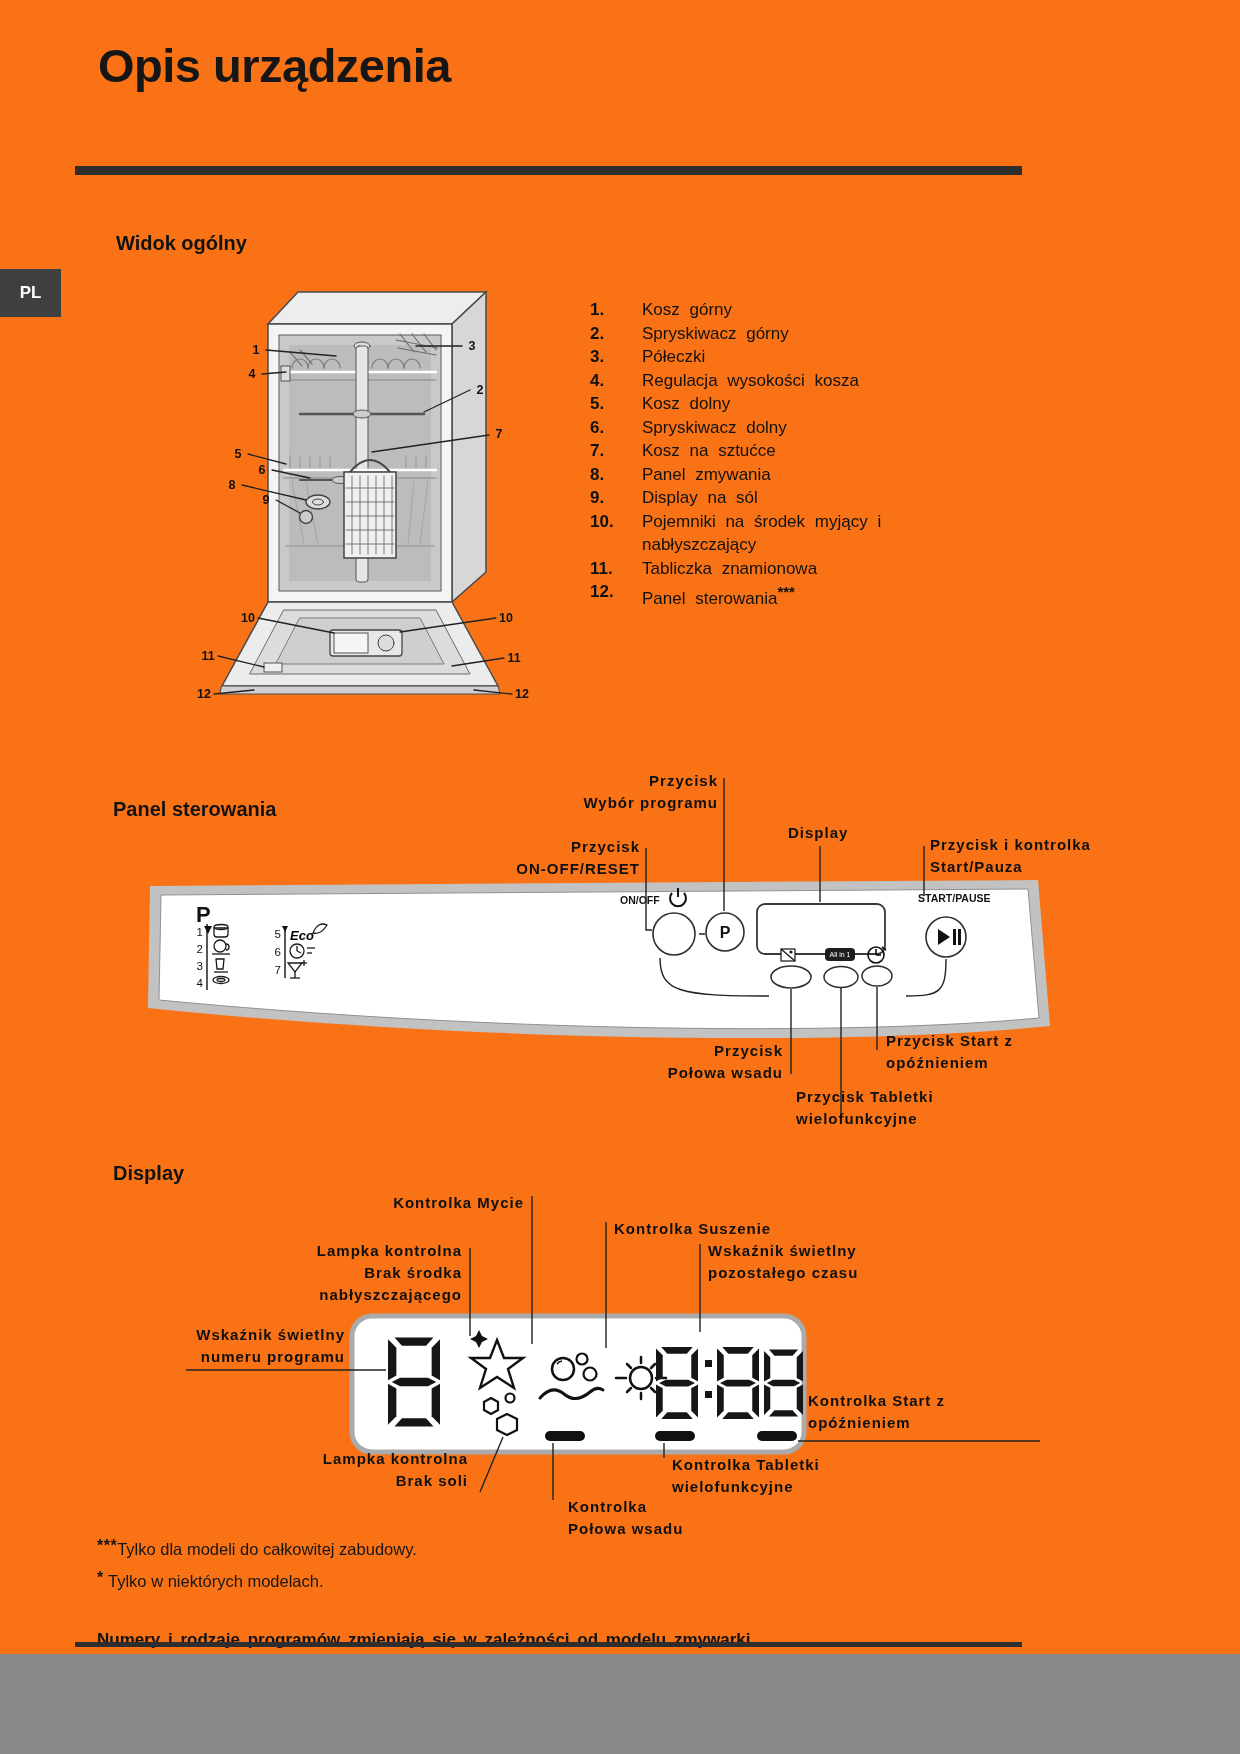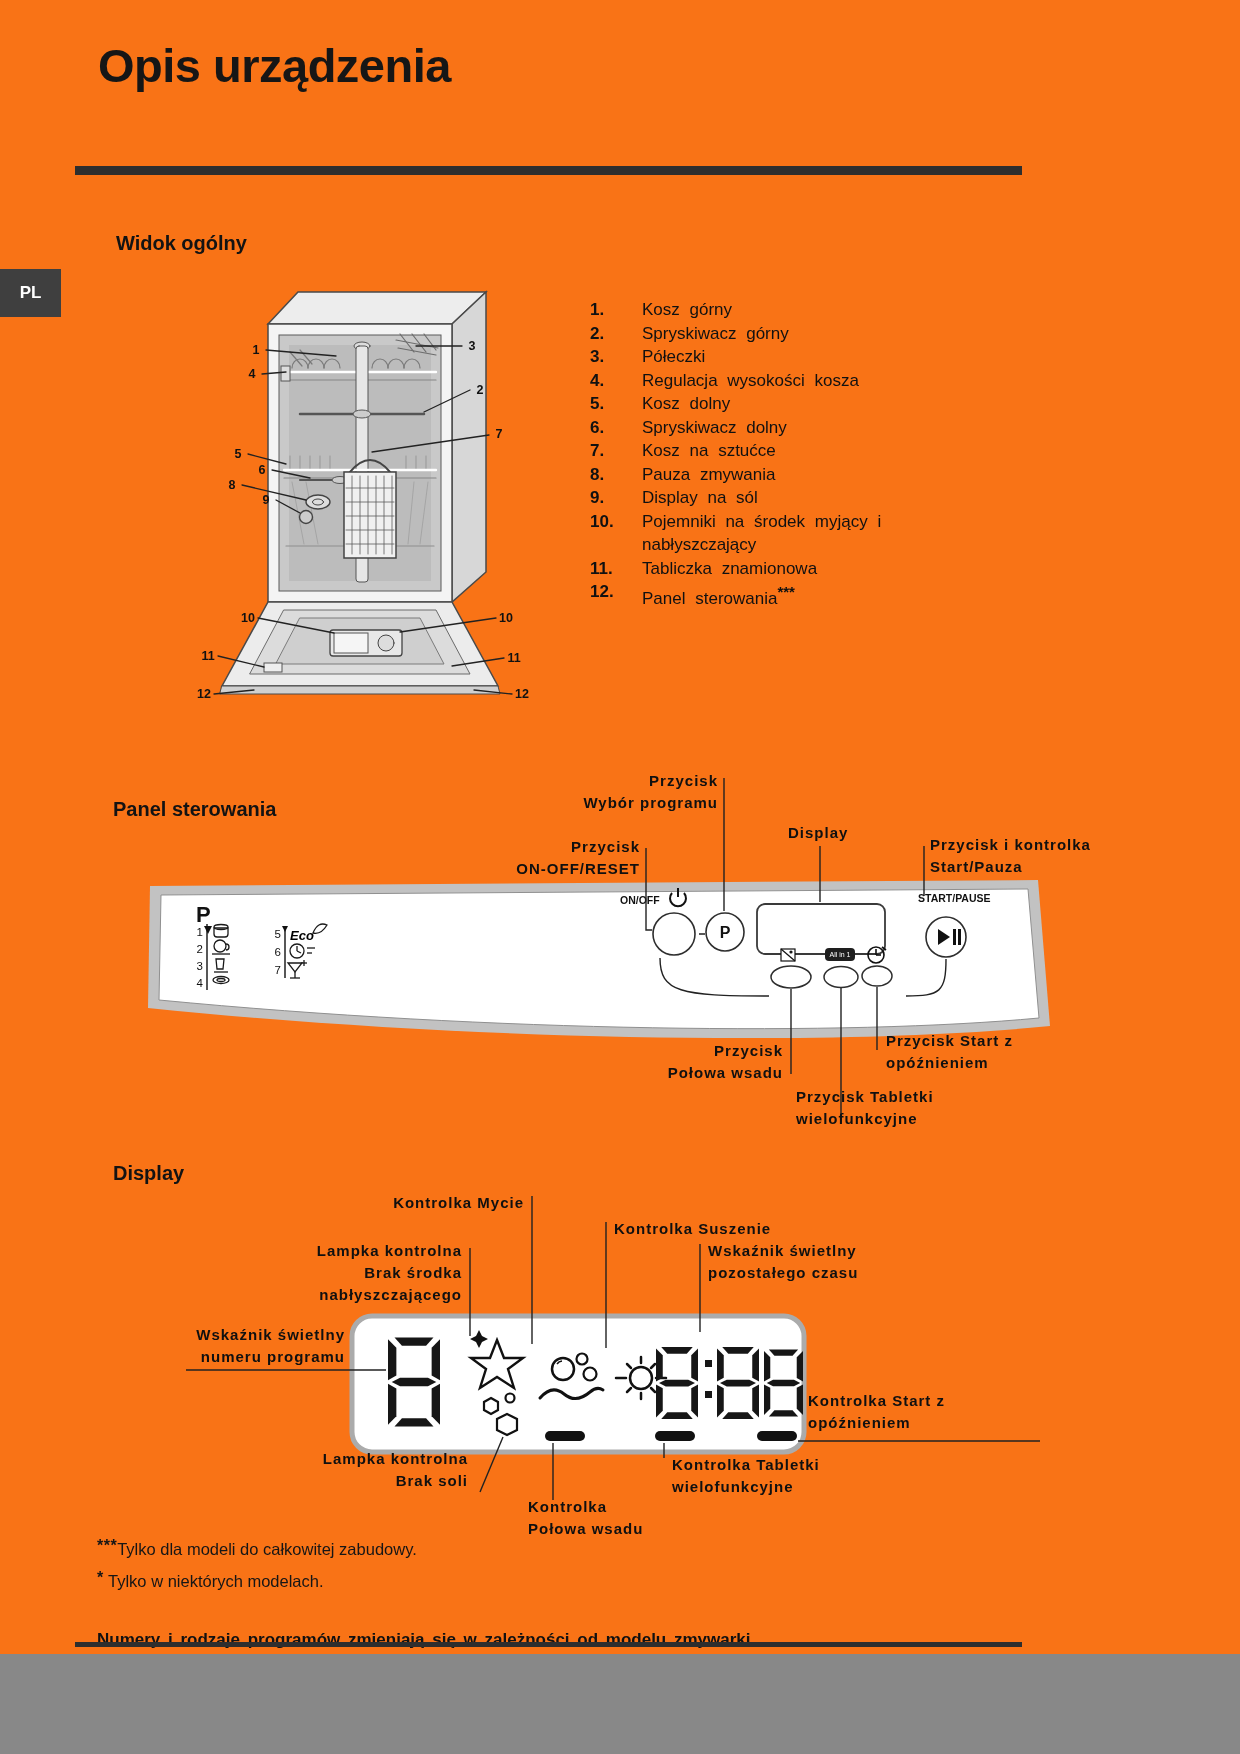--- a/index.html
+++ b/index.html
@@ -71,21 +71,21 @@
       <div class="part-row">
         <span class="part-num">6.</span>
         <span class="part-txt">Spryskiwacz dolny</span>
       </div>
       <div class="part-row">
         <span class="part-num">7.</span>
         <span class="part-txt">Kosz na sztućce</span>
       </div>
       <div class="part-row">
         <span class="part-num">8.</span>
-        <span class="part-txt">Pauza zmywania</span>
+        <span class="part-txt">Panel zmywania</span>
       </div>
       <div class="part-row">
         <span class="part-num">9.</span>
         <span class="part-txt">Display na sól</span>
       </div>
       <div class="part-row">
         <span class="part-num">10.</span>
         <span class="part-txt">Pojemniki na środek myjący i nabłyszczający</span>
       </div>
       <div class="part-row">
@@ -442,21 +442,21 @@
     <div>numeru programu</div>
   </div>
   <div class="abs cl" style="left:808px;top:1390px">
     <div>Kontrolka Start z</div>
     <div>opóźnieniem</div>
   </div>
   <div class="abs cl r" style="right:772px;top:1448px">
     <div>Lampka kontrolna</div>
     <div>Brak soli</div>
   </div>
-  <div class="abs cl" style="left:528px;top:1496px">
+  <div class="abs cl" style="left:568px;top:1496px">
     <div>Kontrolka</div>
     <div>Połowa wsadu</div>
   </div>
   <div class="abs cl" style="left:672px;top:1454px">
     <div>Kontrolka Tabletki</div>
     <div>wielofunkcyjne</div>
   </div>
 
   <div class="abs fn" style="top:1540px">
     <span class="mark">***</span><span>Tylko dla modeli do całkowitej zabudowy.</span>

